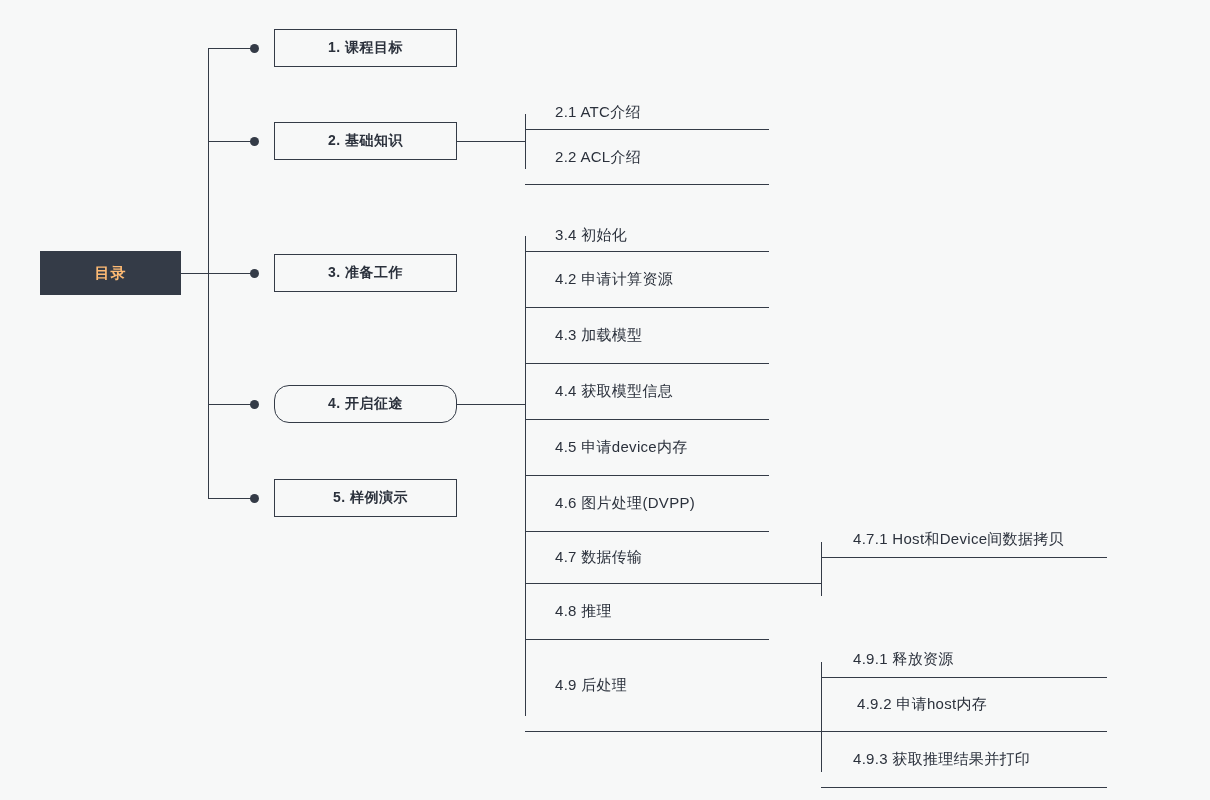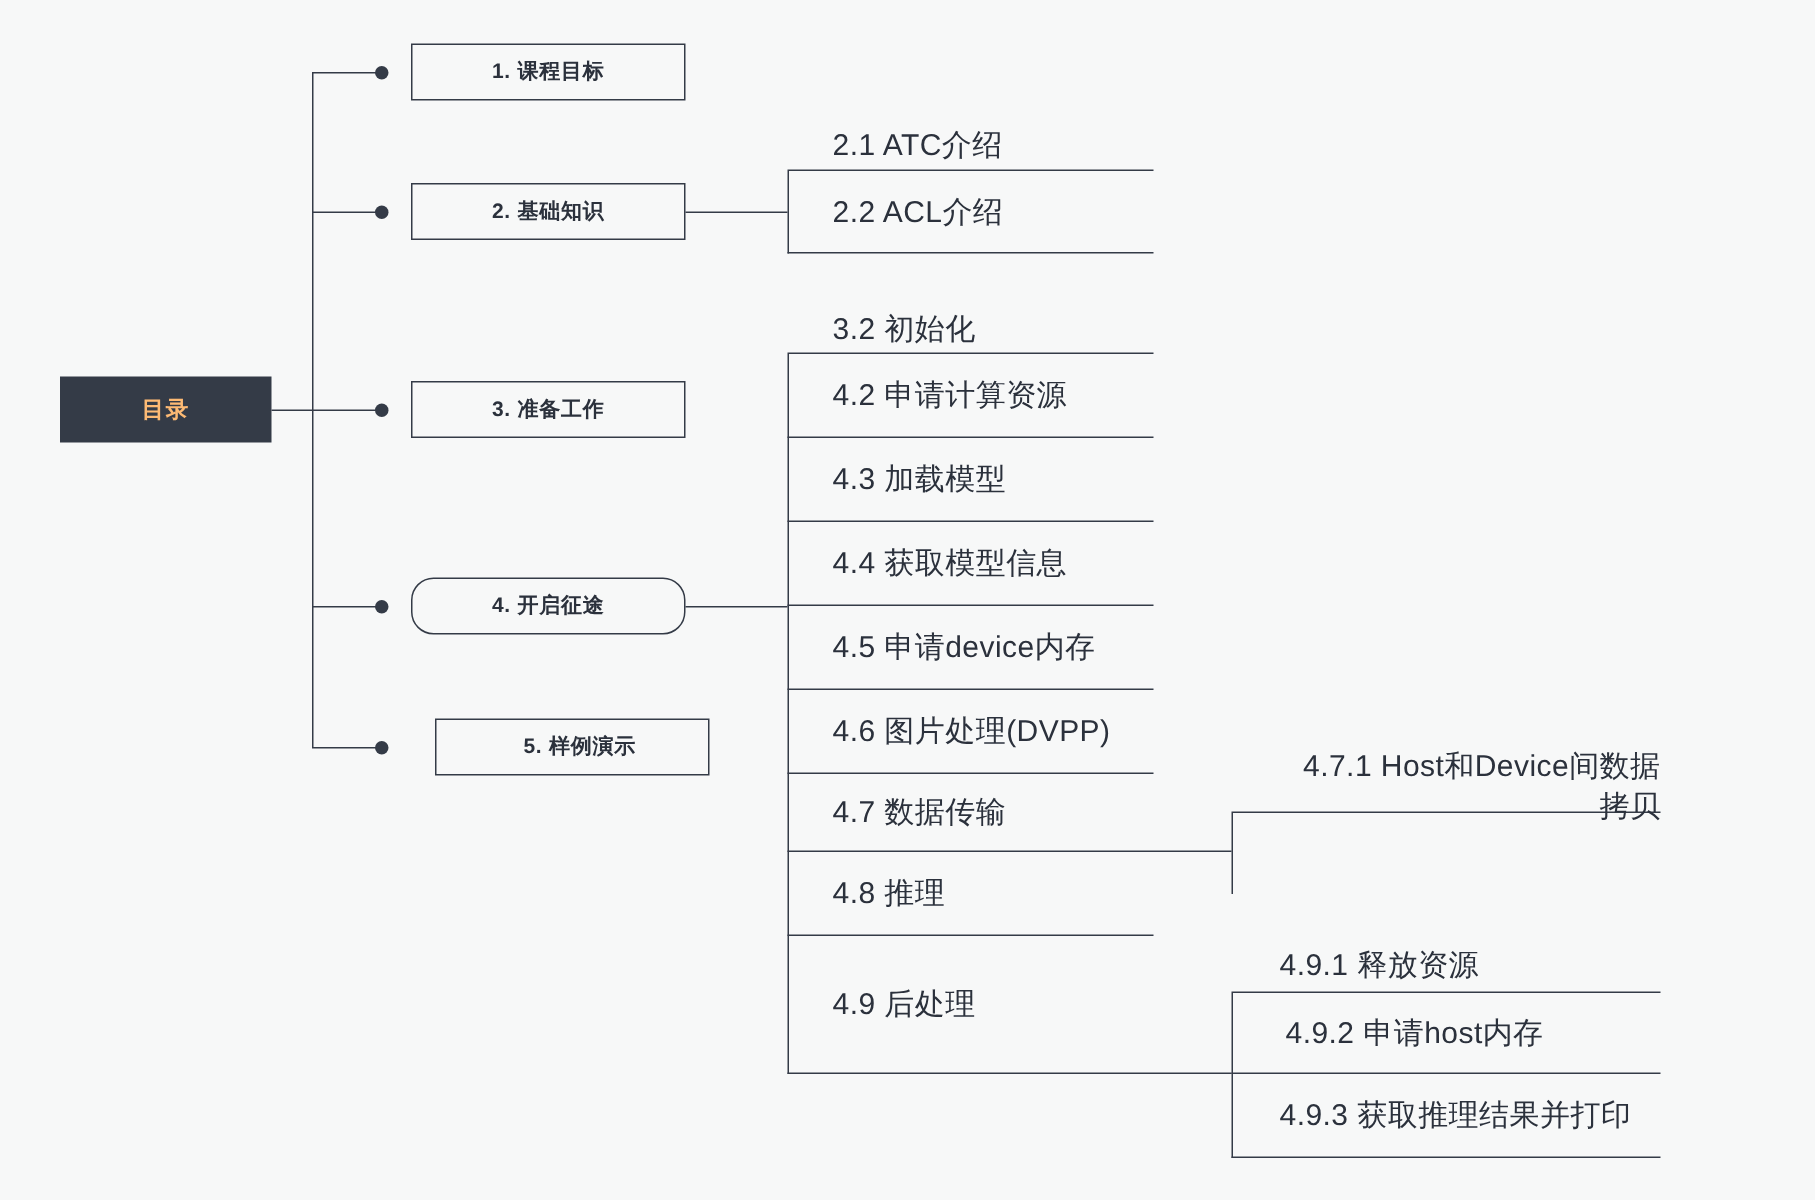--- a/index.html
+++ b/index.html
@@ -72,25 +72,26 @@
     border-radius: 50%;
     background: #343b47;
   }
 
   
   .u-item {
     position: absolute;
     box-sizing: border-box;
     border-bottom: 1.6px solid #343b47;
     color: #2b313c;
-    font-size: 20px;
+    font-size: 15px;
     display: flex;
     align-items: center;
     padding-left: 30px;
     letter-spacing: 0.3px;
+    margin-top: 16px;
   }
   .u-item.lvl3 { padding-left: 32px; }
 </style>
 </head>
 <body>
 
 <div id="canvas">
 
   <div class="root-node">
     <span>目录</span>
@@ -119,39 +120,39 @@
   </div>
 
   <div class="hline" style="left:208px; top:404px; width:46px;"></div>
   <div class="bullet" style="left:250px; top:399.5px;"></div>
   <div class="l1-node" style="left:274px; top:385px;border-radius:15px;">
     <span>4. 开启征途</span>
   </div>
 
   <div class="hline" style="left:208px; top:498px; width:46px;"></div>
   <div class="bullet" style="left:250px; top:493.5px;"></div>
-  <div class="l1-node" style="left:290px; top:479px;padding-left:10px;">
+  <div class="l1-node" style="left:274px; top:479px;padding-left:10px;">
     <span>5. 样例演示</span>
   </div>
 
   <div class="hline" style="left:457px; top:141px; width:68px;"></div>
   <div class="vline" style="left:525px; top:114px; height:55px;"></div>
 
   <div class="u-item" style="left:525px; top:80px; width:244px; height:34px;">
     <span>2.1 ATC介绍</span>
   </div>
   <div class="u-item" style="left:525px; top:114px; width:244px; height:55px;">
     <span>2.2 ACL介绍</span>
   </div>
 
   <div class="hline" style="left:457px; top:404px; width:68px;"></div>
   <div class="vline" style="left:525px; top:236px; height:480px;"></div>
 
   <div class="u-item" style="left:525px; top:204px; width:244px; height:32px;">
-    <span>3.2 初始化</span>
+    <span>3.4 初始化</span>
   </div>
   <div class="u-item" style="left:525px; top:236px; width:244px; height:56px;">
     <span>4.2 申请计算资源</span>
   </div>
   <div class="u-item" style="left:525px; top:292px; width:244px; height:56px;">
     <span>4.3 加载模型</span>
   </div>
   <div class="u-item" style="left:525px; top:348px; width:244px; height:56px;">
     <span>4.4 获取模型信息</span>
   </div>

